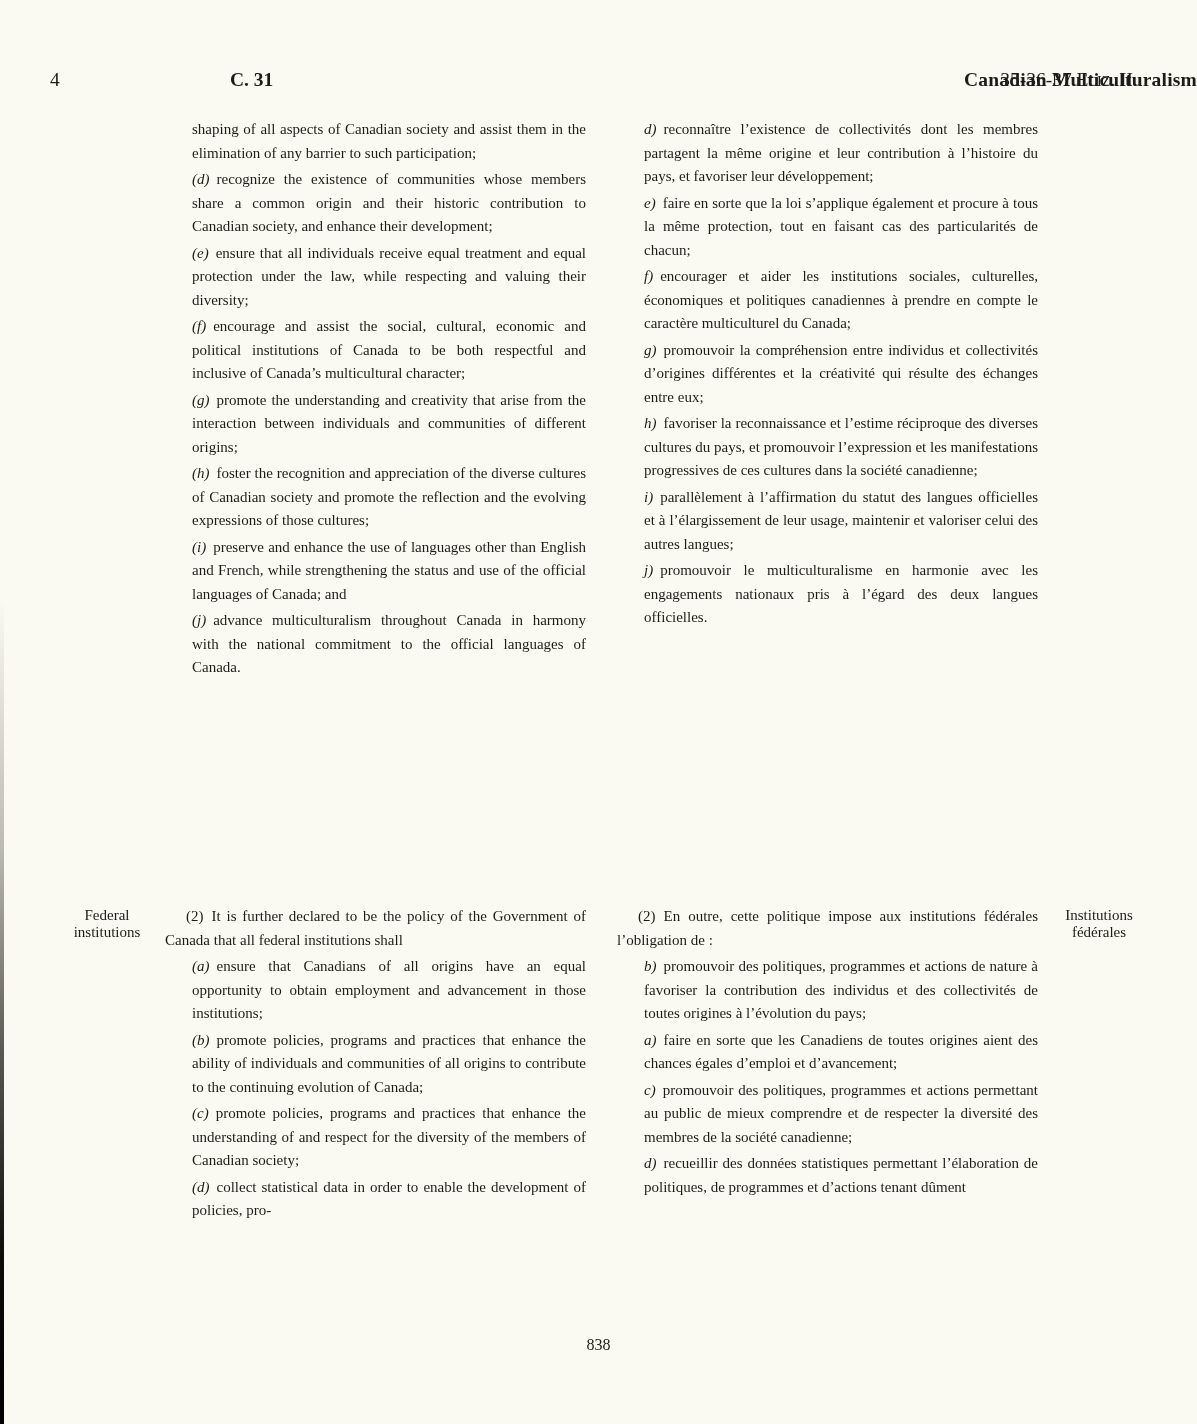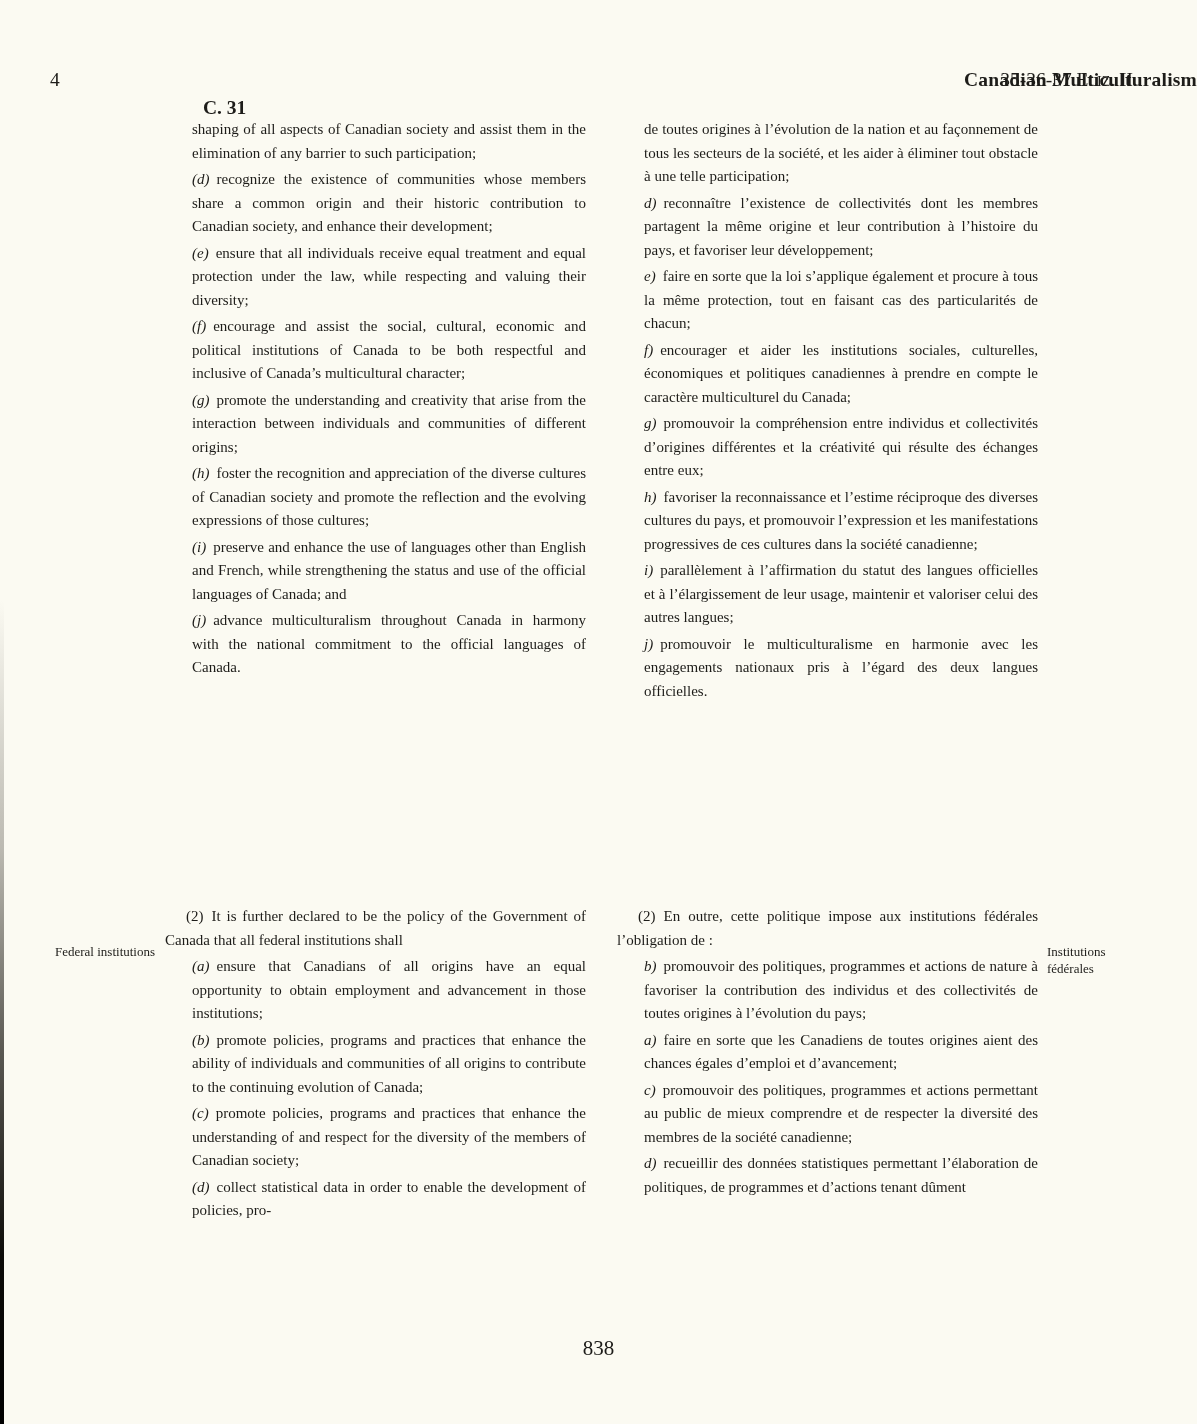--- a/index.html
+++ b/index.html
@@ -5,49 +5,49 @@
   html,body { margin:0; padding:0; background:#e8e6de; }
   .page {
     position:relative; width:1197px; height:1424px;
     background:#fbfaf2; color:#1d1c19;
     font-family:"Liberation Serif","DejaVu Serif",serif;
     overflow:hidden;
   }
   
   .hdr { position:absolute; top:69px; font-size:19.5px; white-space:nowrap; }
   .h-pagenum { left:50px; }
-  .h-chapter { left:203px; font-weight:bold;margin-top:28px; }
+  .h-chapter { left:230px; font-weight:bold; }
   .h-title   { left:4px; right:0; text-align:right; font-weight:600; letter-spacing:0.2px; }
   .h-regnal  { right:64px; font-variant:small-caps; }
 
   
   .col {
     position:absolute; top:118px; width:421px;
     font-size:15px; line-height:23.5px;
     text-align:justify; text-justify:inter-word;
   }
   .col-en { left:165px; }
   .col-fr { left:617px; }
   .preblock { height:787px; overflow:visible; }
   .col p { margin:0 0 3px 0; }
   p.hang { margin-left:27px; }
   p.subsec { text-indent:21px; margin-top:0; }
   .mk  { font-style:italic; margin-right:7px; }
   .mk2 { font-style:normal; margin-right:8px; }
 
   
   .mnote {
-    position:absolute; top:944px; width:104px;
-    font-size:13px; line-height:16.5px; text-align:left;
+    position:absolute; top:907px; width:104px;
+    font-size:15px; line-height:16.5px; text-align:center;
   }
   .mnote-l { left:55px; }
   .mnote-r { left:1047px; }
 
   
-  .footer { position:absolute; left:0; right:0; top:1336px; text-align:center; font-size:21px; }
+  .footer { position:absolute; left:0; right:0; top:1336px; text-align:center; font-size:16px; }
 
   
   .edge-artifact {
     position:absolute; left:0; top:600px; width:4px; height:824px;
     background:linear-gradient(180deg, rgba(80,78,70,0) 0%, rgba(70,66,58,0.35) 30%, rgba(35,33,28,0.75) 55%, #0c0b08 80%, #000 100%);
   }
 </style>
 </head>
 <body>
 
@@ -71,21 +71,20 @@
     </div>
     <p class="subsec"><span class="mk2">(2)</span><span>It is further declared to be the policy of the Government of Canada that all federal institutions shall</span></p>
     <p class="hang"><span class="mk">(a)</span><span>ensure that Canadians of all origins have an equal opportunity to obtain employment and advancement in those institutions;</span></p>
     <p class="hang"><span class="mk">(b)</span><span>promote policies, programs and practices that enhance the ability of individuals and communities of all origins to contribute to the continuing evolution of Canada;</span></p>
     <p class="hang"><span class="mk">(c)</span><span>promote policies, programs and practices that enhance the understanding of and respect for the diversity of the members of Canadian society;</span></p>
     <p class="hang"><span class="mk">(d)</span><span>collect statistical data in order to enable the development of policies, pro-</span></p>
   </div>
 
   <div class="col col-fr">
     <div class="preblock">
-      <p class="hang"><span>de toutes origines à l’évolution de la nation et au façonnement de tous les secteurs de la société, et les aider à éliminer tout obstacle à une telle participation;</span></p>
       <p class="hang"><span class="mk">d)</span><span>reconnaître l’existence de collectivités dont les membres partagent la même origine et leur contribution à l’histoire du pays, et favoriser leur développement;</span></p>
       <p class="hang"><span class="mk">e)</span><span>faire en sorte que la loi s’applique également et procure à tous la même protection, tout en faisant cas des particularités de chacun;</span></p>
       <p class="hang"><span class="mk">f)</span><span>encourager et aider les institutions sociales, culturelles, économiques et politiques canadiennes à prendre en compte le caractère multiculturel du Canada;</span></p>
       <p class="hang"><span class="mk">g)</span><span>promouvoir la compréhension entre individus et collectivités d’origines différentes et la créativité qui résulte des échanges entre eux;</span></p>
       <p class="hang"><span class="mk">h)</span><span>favoriser la reconnaissance et l’estime réciproque des diverses cultures du pays, et promouvoir l’expression et les manifestations progressives de ces cultures dans la société canadienne;</span></p>
       <p class="hang"><span class="mk">i)</span><span>parallèlement à l’affirmation du statut des langues officielles et à l’élargissement de leur usage, maintenir et valoriser celui des autres langues;</span></p>
       <p class="hang"><span class="mk">j)</span><span>promouvoir le multiculturalisme en harmonie avec les engagements nationaux pris à l’égard des deux langues officielles.</span></p>
     </div>
     <p class="subsec"><span class="mk2">(2)</span><span>En outre, cette politique impose aux institutions fédérales l’obligation de :</span></p>
     <p class="hang"><span class="mk">b)</span><span>promouvoir des politiques, programmes et actions de nature à favoriser la contribution des individus et des collectivités de toutes origines à l’évolution du pays;</span></p>

